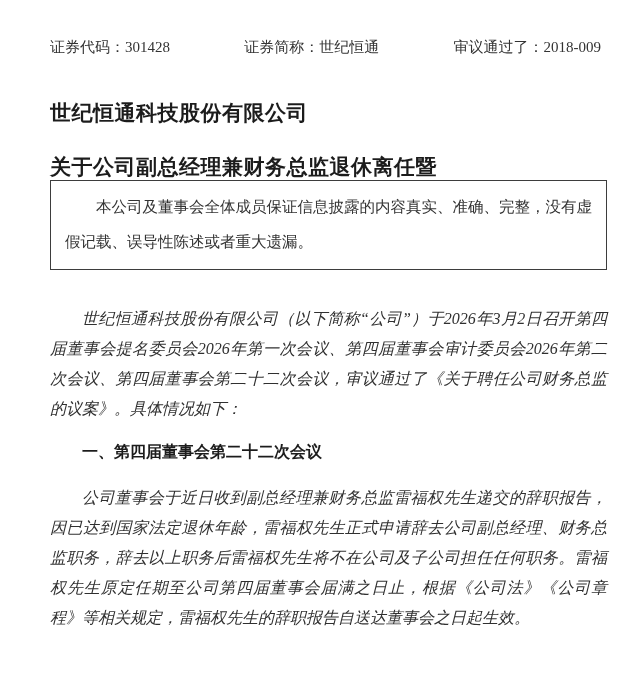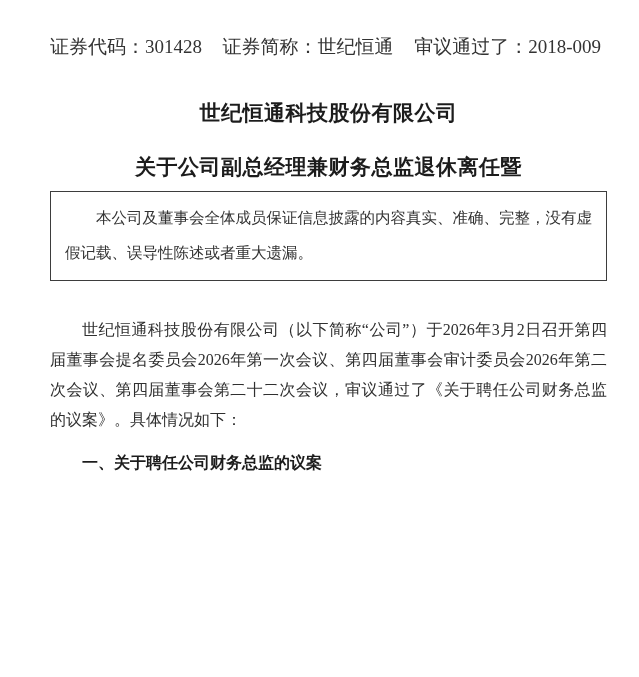--- a/index.html
+++ b/index.html
@@ -18,48 +18,47 @@
   }
   .content {
     margin-left: 50px;
     width: 557px;
   }
   
   .doc-header {
     display: flex;
     justify-content: space-between;
     margin-top: 38px;
-    font-size: 19px;
+    font-size: 15px;
     line-height: 18px;
     color: #333333;
     padding-right: 6px;
   }
   .doc-header .pair { white-space: nowrap; }
   
   .title-block {
-    text-align: center;
+    text-align: left;
     font-family: "Liberation Sans", "DejaVu Sans", sans-serif;
     font-weight: bold;
     color: #1c1c1c;
   }
   .title-line1 {
     margin-top: 44px;
     font-size: 21px;
     line-height: 26px;
     letter-spacing: 0.5px;
   }
   .title-line2, .title-line3 {
     margin-top: 28px;
     font-size: 21px;
     line-height: 26px;
     letter-spacing: 0.5px;
   }
   
   .disclaimer-box {
-    margin-top: 11px;
     border: 1.5px solid #3d3d3d;
     padding: 8px 14px 10px 14px;
     box-sizing: border-box;
     width: 557px;
   }
   .disclaimer-text {
     font-size: 15.5px;
     line-height: 35px;
     text-indent: 2em;
     text-align: justify;
@@ -67,20 +66,21 @@
     margin: 0;
   }
   
   .para {
     font-size: 16px;
     line-height: 30px;
     text-indent: 2em;
     text-align: justify;
     color: #303030;
     margin: 0;
+    font-style: italic;
   }
   .para1 { margin-top: 34px; }
   .section-heading {
     margin: 18px 0 0 0;
     font-family: "Liberation Sans", "DejaVu Sans", sans-serif;
     font-weight: bold;
     font-size: 16px;
     line-height: 20px;
     text-indent: 2em;
     color: #1c1c1c;
@@ -109,17 +109,18 @@
       <div class="title-line1">世纪恒通科技股份有限公司</div>
       <div class="title-line2">关于公司副总经理兼财务总监退休离任暨</div>
     </div>
 
     <div class="disclaimer-box">
       <p class="disclaimer-text">本公司及董事会全体成员保证信息披露的内容真实、准确、完整，没有虚假记载、误导性陈述或者重大遗漏。</p>
     </div>
 
     <p class="para para1">世纪恒通科技股份有限公司（以下简称“公司”）于2026年3月2日召开第四届董事会提名委员会2026年第一次会议、第四届董事会审计委员会2026年第二次会议、第四届董事会第二十二次会议，审议通过了《关于聘任公司财务总监的议案》。具体情况如下：</p>
 
-    <h3 class="section-heading">一、关于聘任公司财务总监的议案</h3>
+    <h3 class="section-heading">一、第四届董事会第二十二次会议</h3>
 
+    <p class="para para2">公司董事会于近日收到副总经理兼财务总监雷福权先生递交的辞职报告，因已达到国家法定退休年龄，雷福权先生正式申请辞去公司副总经理、财务总监职务，辞去以上职务后雷福权先生将不在公司及子公司担任任何职务。雷福权先生原定任期至公司第四届董事会届满之日止，根据《公司法》《公司章程》等相关规定，雷福权先生的辞职报告自送达董事会之日起生效。</p>
 
   </div>
 </div>
 
 </body></html>

